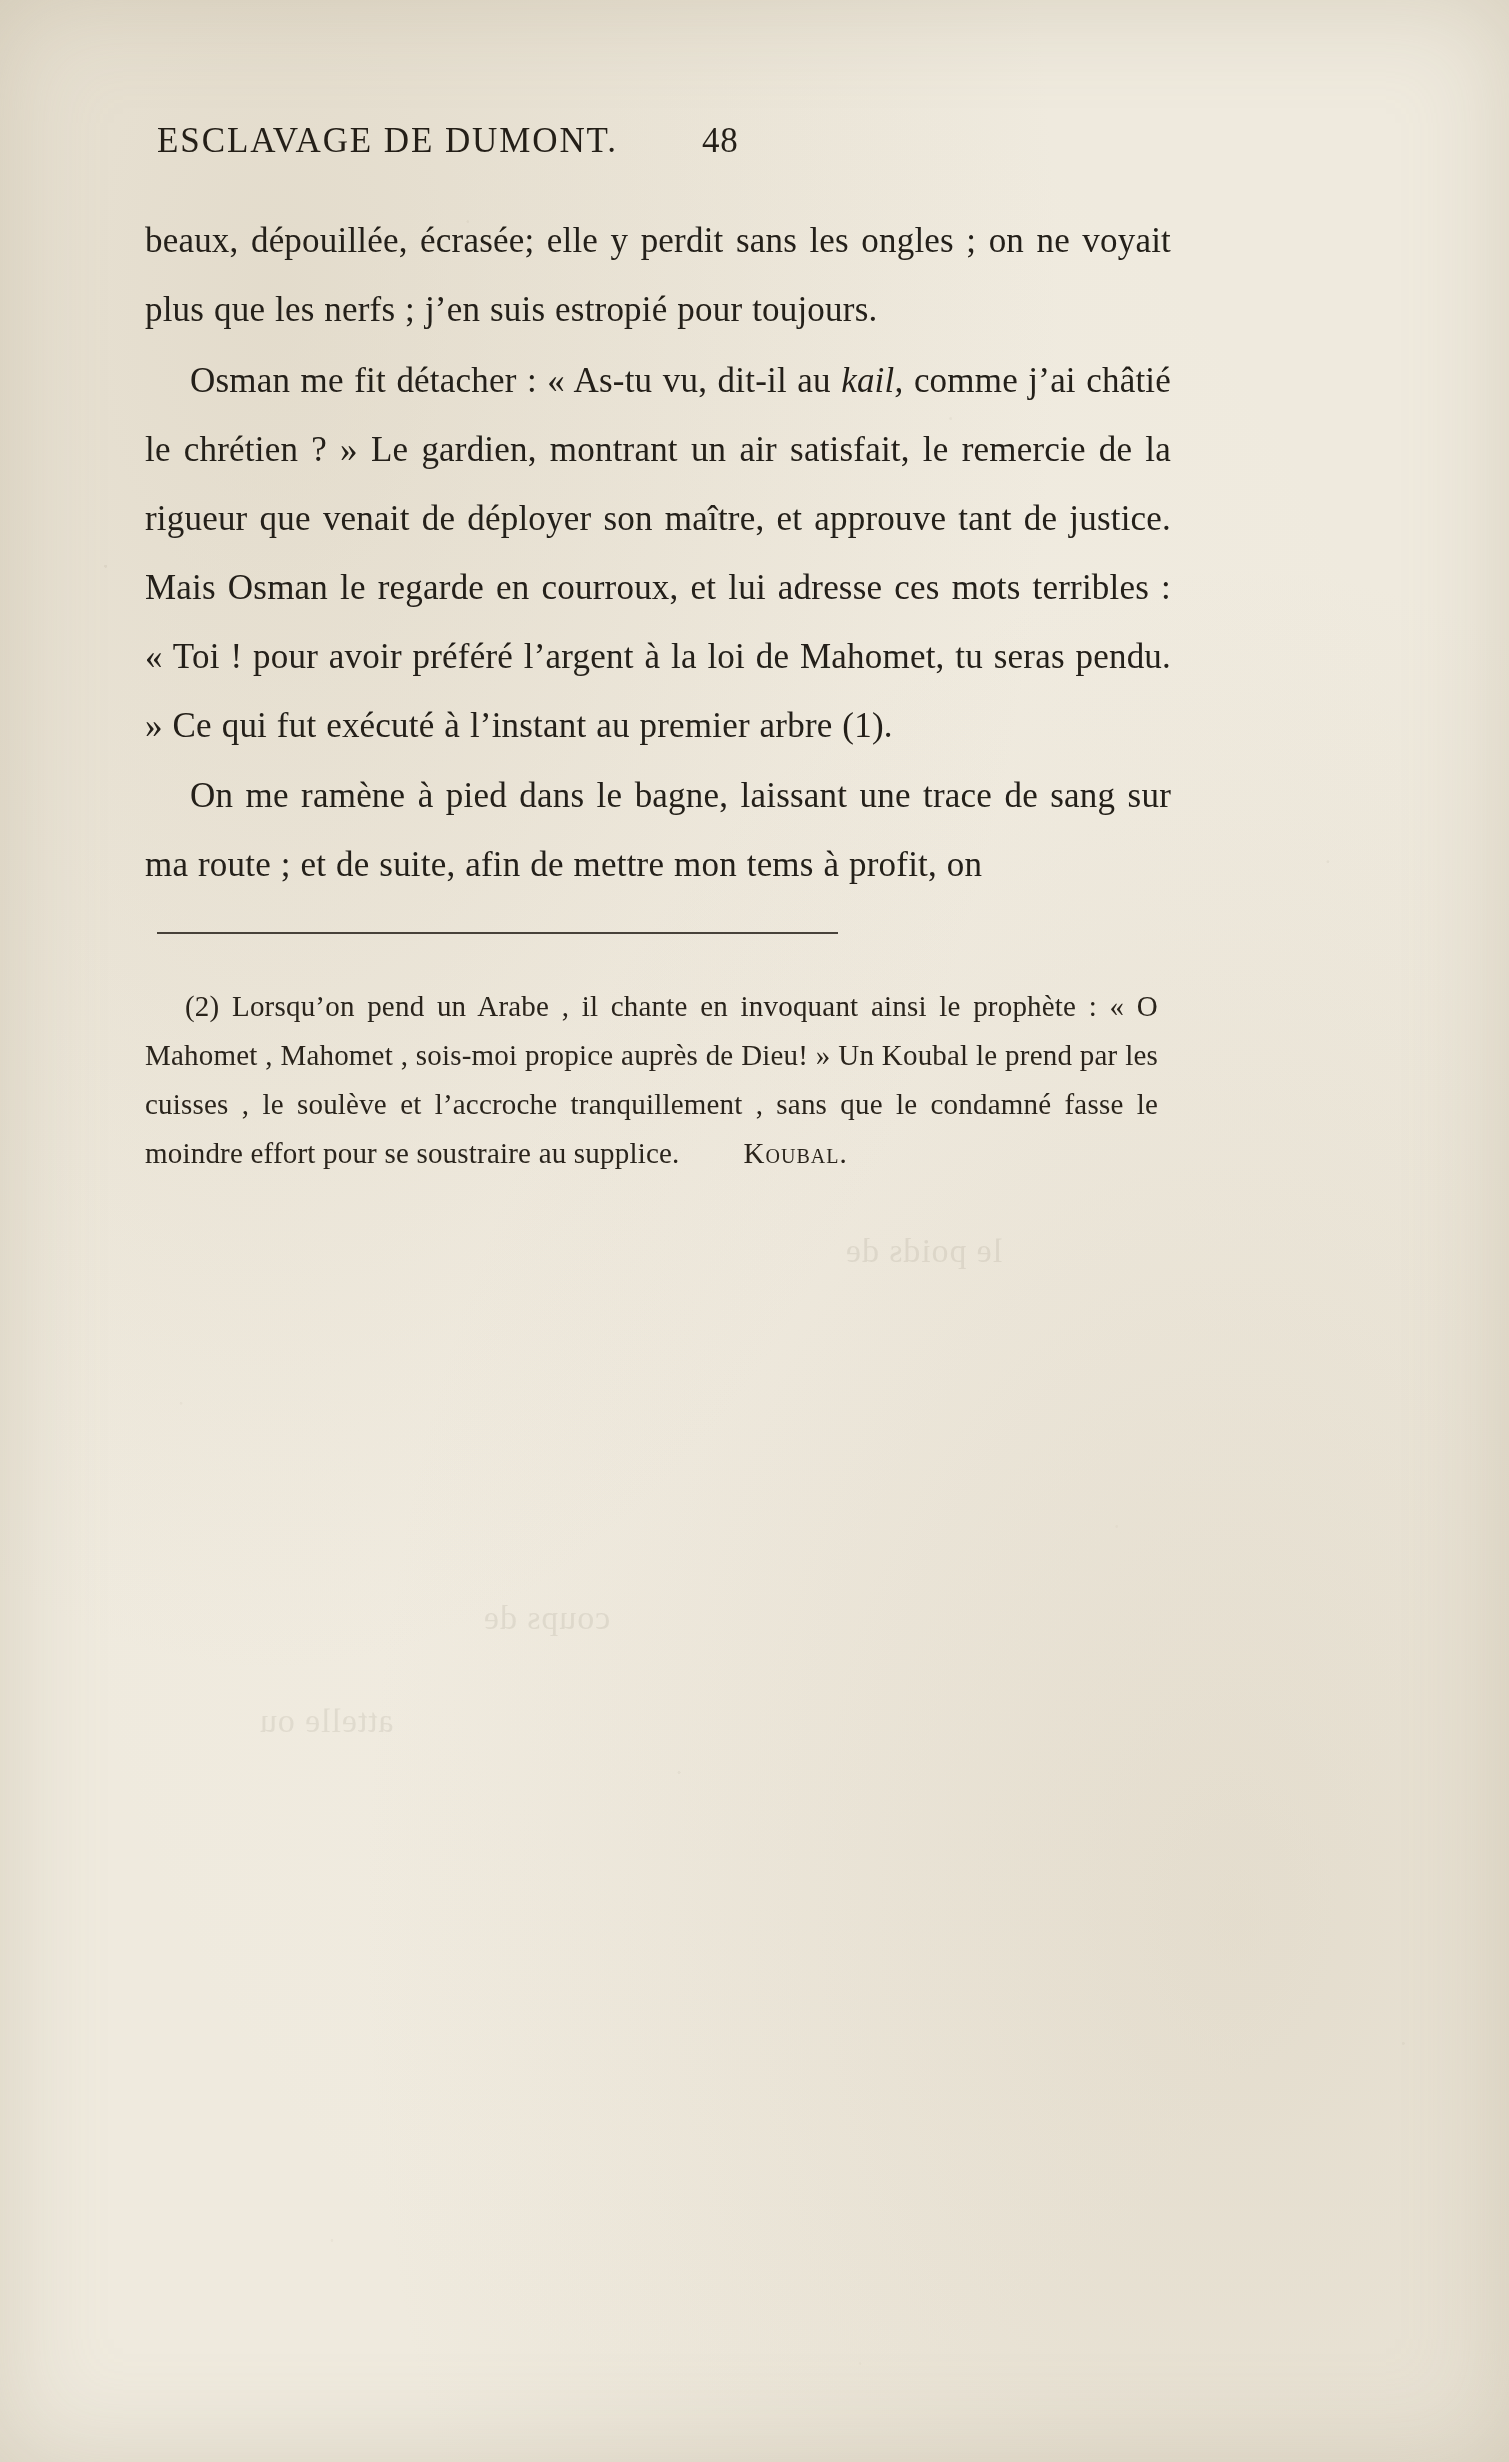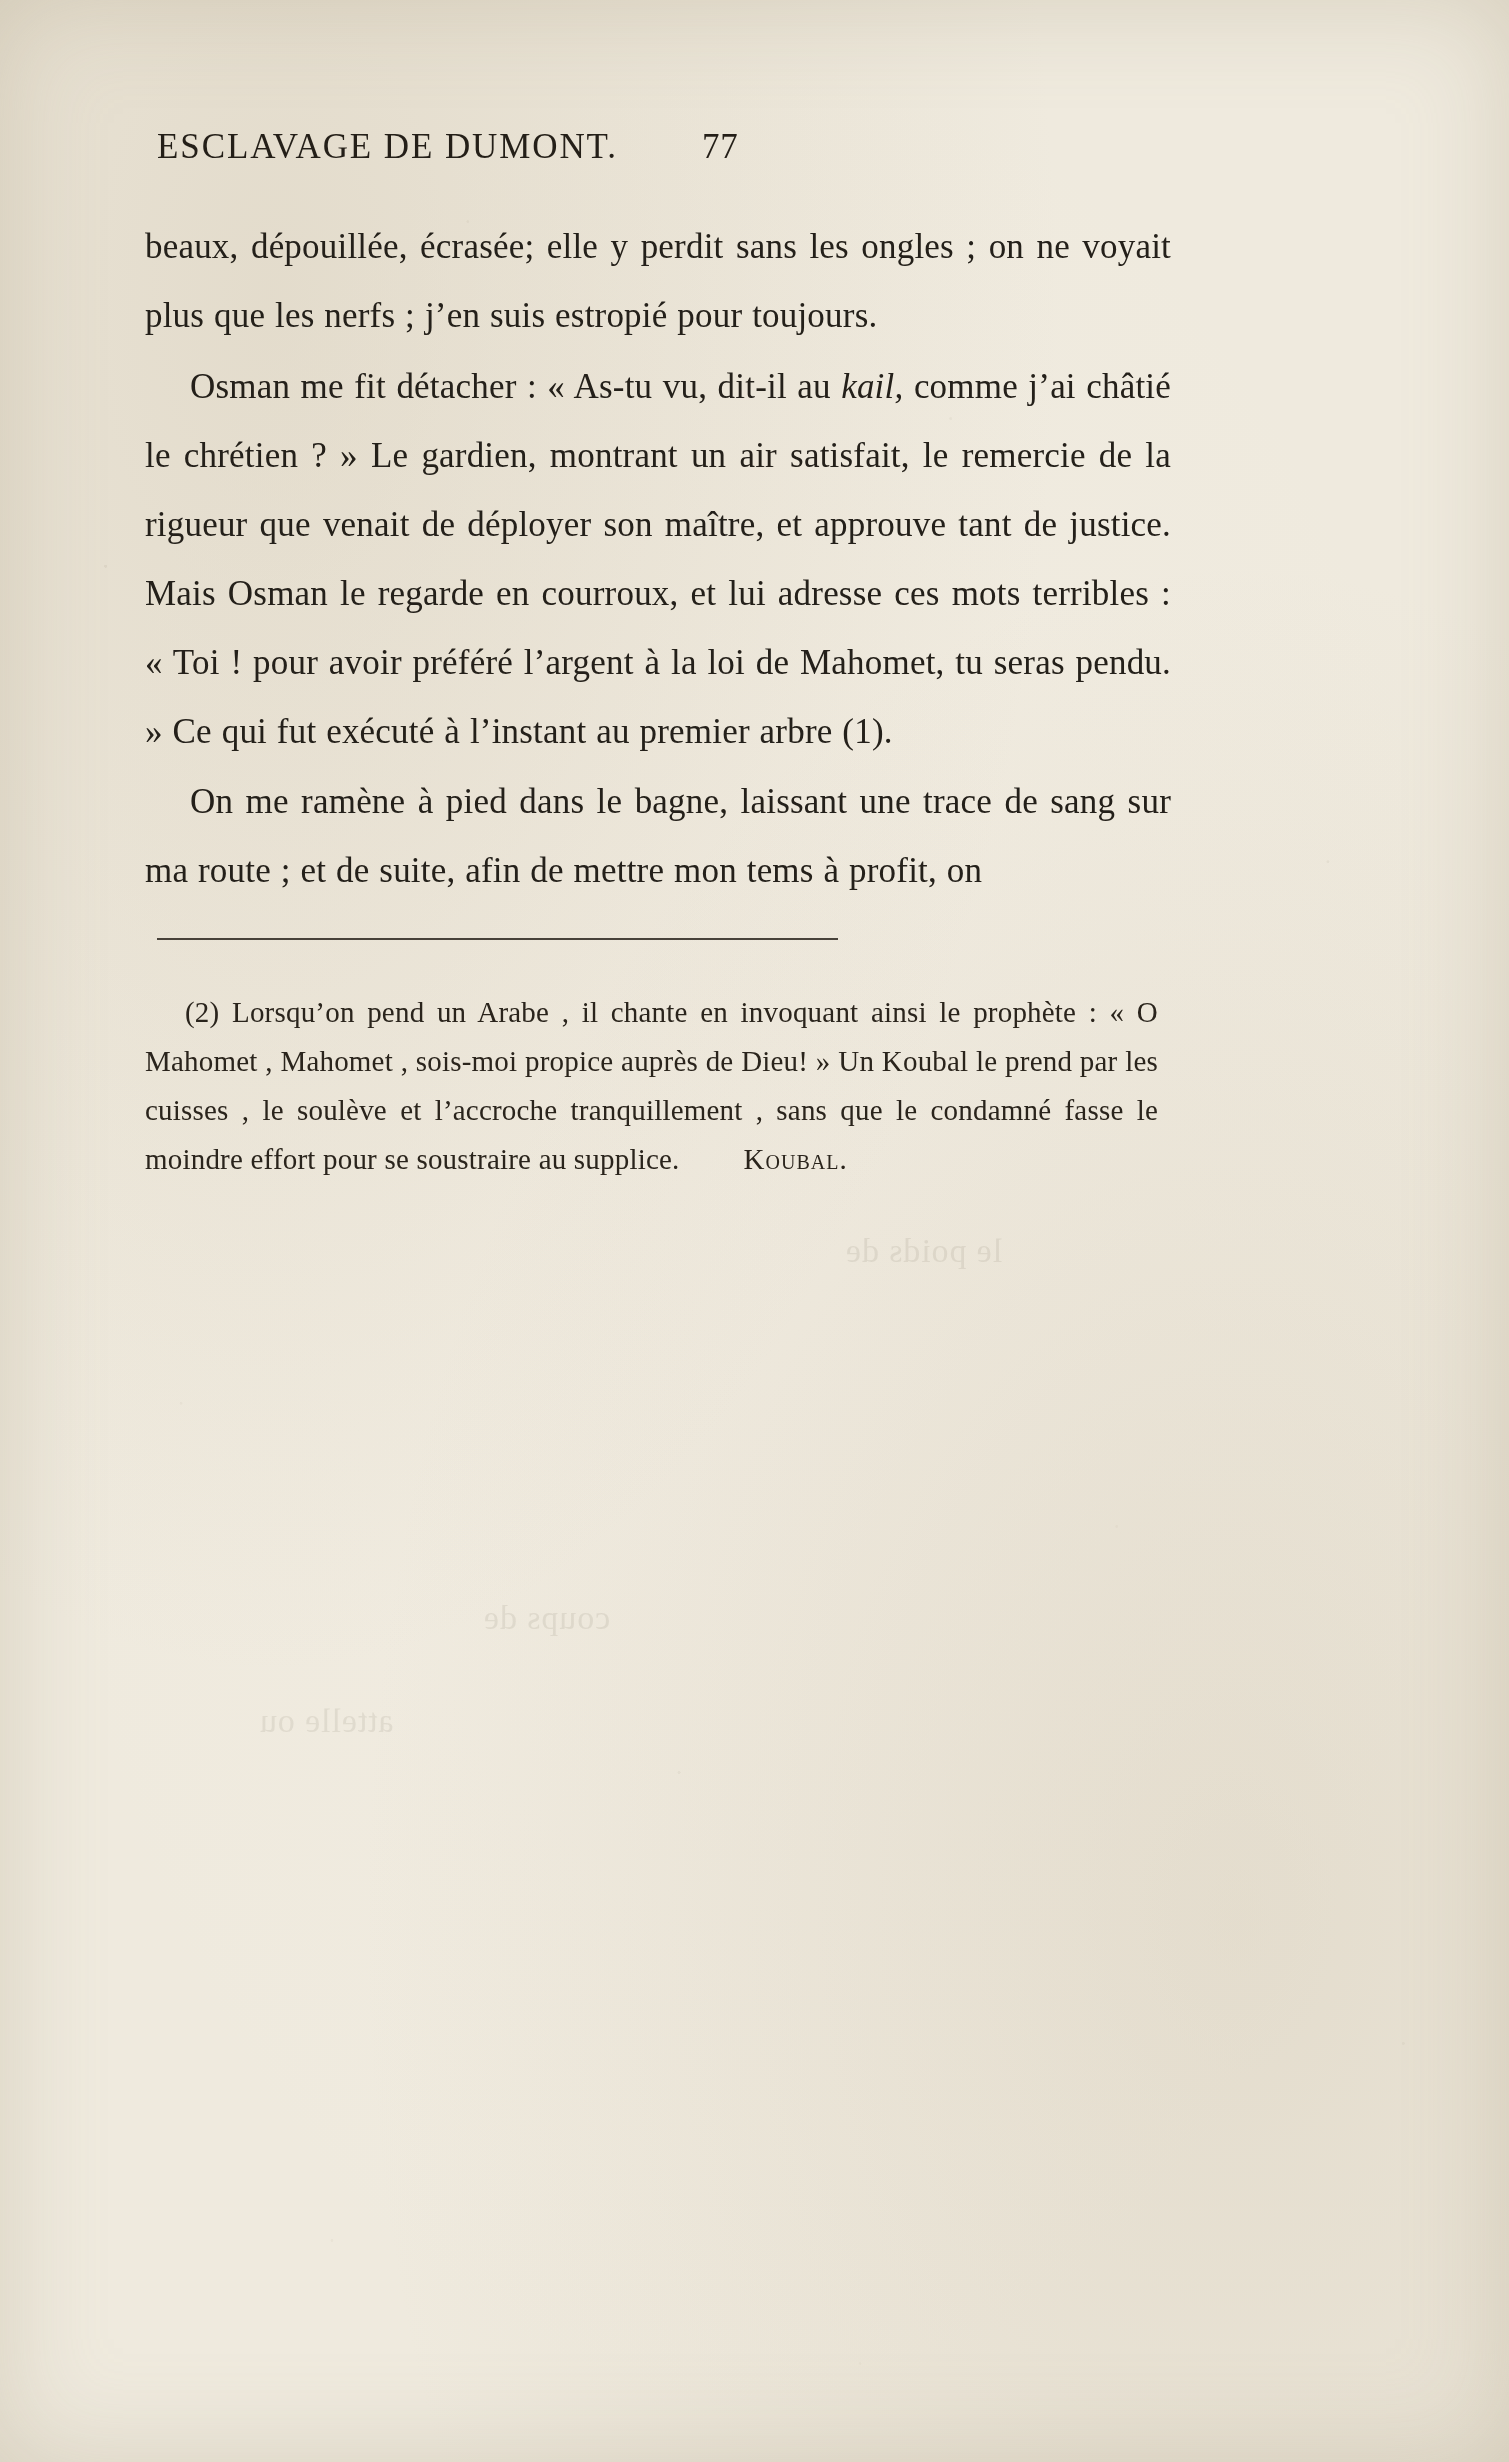--- a/index.html
+++ b/index.html
@@ -39,21 +39,21 @@
       radial-gradient(circle at 12% 57%, rgba(120,105,80,0.15) 0 1px, rgba(0,0,0,0) 1.7px),
       radial-gradient(circle at 45% 72%, rgba(120,105,80,0.18) 0 1.4px, rgba(0,0,0,0) 1.7px),
       radial-gradient(circle at 74% 62%, rgba(120,105,80,0.14) 0 1px, rgba(0,0,0,0) 1.7px),
       radial-gradient(circle at 93% 83%, rgba(120,105,80,0.17) 0 1.2px, rgba(0,0,0,0) 1.7px),
       radial-gradient(circle at 22% 91%, rgba(120,105,80,0.15) 0 1.1px, rgba(0,0,0,0) 1.7px),
       radial-gradient(circle at 57% 96%, rgba(120,105,80,0.13) 0 0.9px, rgba(0,0,0,0) 1.7px);
   }
   .content {
     position: absolute;
     left: 145px;
-    top: 127px;
+    top: 121px;
     width: 1026px;
   }
   .running-head {
     display: flex;
     align-items: baseline;
     justify-content: flex-start;
     margin-bottom: 45px;
     padding-left: 12px;
   }
   .head-title {
@@ -137,21 +137,21 @@
   <div class="speckle"></div>
 
   <div class="ghost g1">le poids de</div>
   <div class="ghost g2">coups de</div>
   <div class="ghost g3">attelle ou</div>
 
   <div class="content">
 
     <div class="running-head">
       <div class="head-title">ESCLAVAGE DE DUMONT.</div>
-      <div class="head-page">77</div>
+      <div class="head-page">48</div>
     </div>
 
     <div class="body-text">
       <p>beaux, dépouillée, écrasée; elle y perdit sans les ongles ; on ne voyait plus que les nerfs ; j’en suis estropié pour toujours.</p>
       <p class="indent"><span>Osman me fit détacher : « As-tu vu, dit-il au </span><em>kail,</em><span> comme j’ai châtié le chrétien ? » Le gardien, montrant un air satisfait, le remercie de la rigueur que venait de déployer son maître, et approuve tant de justice. Mais Osman le regarde en courroux, et lui adresse ces mots terribles : « Toi ! pour avoir préféré l’argent à la loi de Mahomet, tu seras pendu. » Ce qui fut exécuté à l’instant au premier arbre (1).</span></p>
       <p class="indent">On me ramène à pied dans le bagne, laissant une trace de sang sur ma route ; et de suite, afin de mettre mon tems à profit, on</p>
     </div>
 
     <div class="rule"></div>
 

